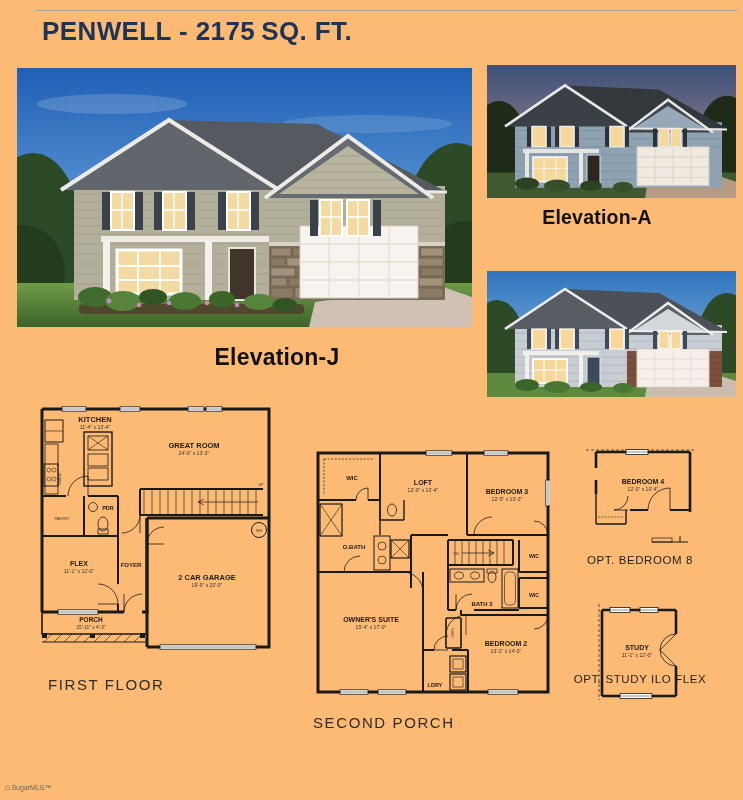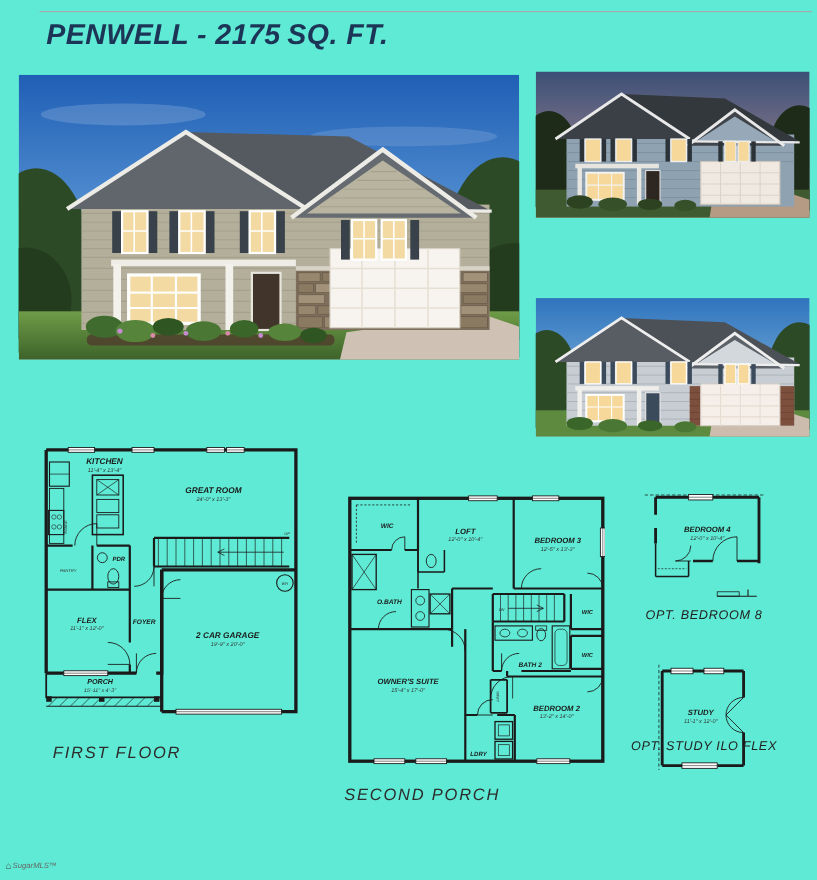--- a/index.html
+++ b/index.html
@@ -1,17 +1,17 @@
 <!DOCTYPE html>
 <html><head>
 <meta charset="utf-8">
 <style>
   html,body{margin:0;padding:0;background:#fff;}
   body{font-family:"Liberation Sans",sans-serif;}
-  #page{position:relative;width:743px;height:800px;background:#5eead4;overflow:hidden;font-style:italic;}
+  #page{position:relative;width:743px;height:800px;background:#fdba74;overflow:hidden;}
   .abs{position:absolute;}
   .rule{height:1px;background:#a8a8a8;}
   .title{font-size:26px;font-weight:800;letter-spacing:.4px;white-space:nowrap;}
   .title .suffix{font-weight:600;margin-left:6px;}
   .elev-label{font-weight:800;color:#111;text-align:center;letter-spacing:.2px;}
   .floor-cap{color:#2d2d2d;font-weight:400;letter-spacing:1.6px;font-size:15px;white-space:nowrap;}
   .opt-cap{color:#222;font-size:11.5px;letter-spacing:.6px;text-align:center;white-space:nowrap;}
   .watermark{color:#666;font-size:7px;display:flex;align-items:center;gap:1px;}
   .watermark .glyph{font-size:9px;color:#444;}
   svg text{font-family:"Liberation Sans",sans-serif;fill:#1a1a1a;}
@@ -134,20 +134,21 @@
           <ellipse cx="268" cy="237" rx="12" ry="7" fill="#2f5523"></ellipse>
           <circle cx="92" cy="233" r="2.4" fill="#c48bd0"></circle>
             <circle cx="152" cy="235" r="2.2" fill="#c48bd0"></circle>
             <circle cx="220" cy="237" r="2.2" fill="#c48bd0"></circle>
           <circle cx="122" cy="237" r="2.2" fill="#d98aa6"></circle>
             <circle cx="190" cy="235" r="2.2" fill="#d98aa6"></circle>
         </g>
       </g>
     </svg>
   </div>
+  <div class="abs elev-label" style="left:157px;top:344px;width:240px;font-size:23px;">Elevation-J</div>
 
   <div class="abs" style="left:487px;top:65px;width:249px;height:133px;">
     <svg width="249" height="133" viewBox="0 0 249 130" preserveAspectRatio="none">
       <defs>
         <linearGradient id="skyA" x1="0" y1="0" x2="0" y2="1">
           <stop offset="0" stop-color="#3c4f76"></stop>
             <stop offset=".6" stop-color="#8a7a8c"></stop>
             <stop offset="1" stop-color="#d9a87c"></stop>
         </linearGradient>
       </defs>
@@ -192,20 +193,21 @@
           <rect x="172" y="62" width="10" height="18" fill="#f6d89a" stroke="#eee" stroke-width="1.2"></rect>
           <rect x="184" y="62" width="10" height="18" fill="#f6d89a" stroke="#eee" stroke-width="1.2"></rect>
         </g>
         <ellipse cx="40" cy="116" rx="12" ry="6" fill="#2c4220"></ellipse>
           <ellipse cx="70" cy="118" rx="13" ry="6" fill="#36512a"></ellipse>
         <ellipse cx="104" cy="118" rx="11" ry="5" fill="#2c4220"></ellipse>
           <ellipse cx="136" cy="119" rx="10" ry="5" fill="#36512a"></ellipse>
       </g>
     </svg>
   </div>
+  <div class="abs elev-label" style="left:476px;top:206px;width:242px;font-size:19.5px;">Elevation-A</div>
 
   <div class="abs" style="left:487px;top:271px;width:249px;height:126px;">
     <svg width="249" height="126" viewBox="0 0 249 126" preserveAspectRatio="none">
       <defs>
         <linearGradient id="skyE" x1="0" y1="0" x2="0" y2="1">
           <stop offset="0" stop-color="#2f74bd"></stop>
             <stop offset="1" stop-color="#9cc9e8"></stop>
         </linearGradient>
       </defs>
       <rect width="249" height="126" fill="url(#skyE)"></rect>

